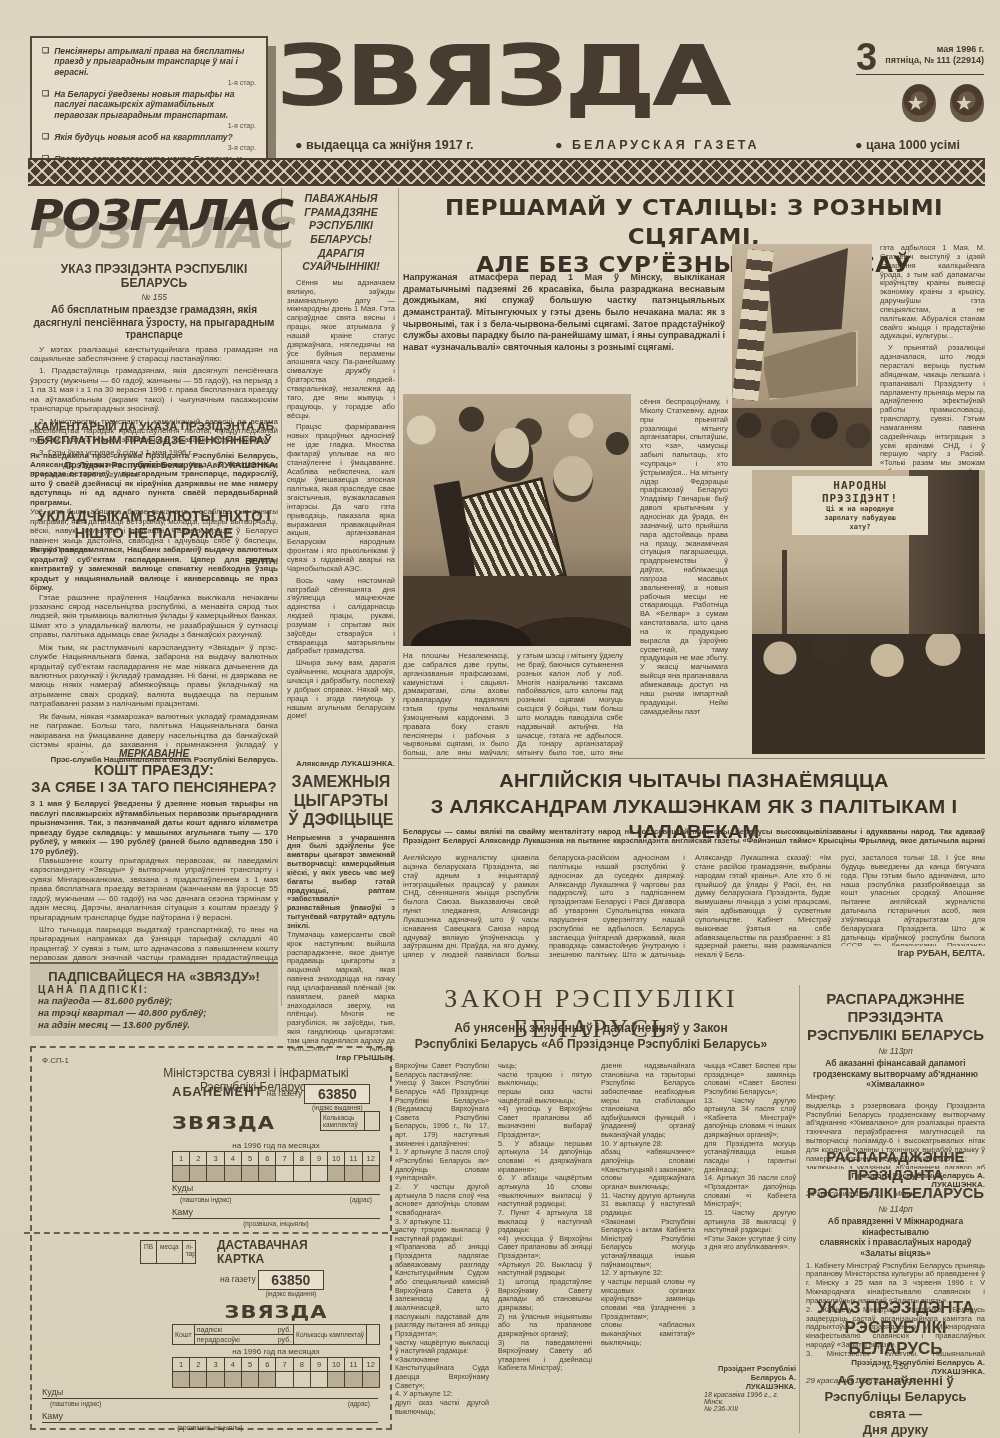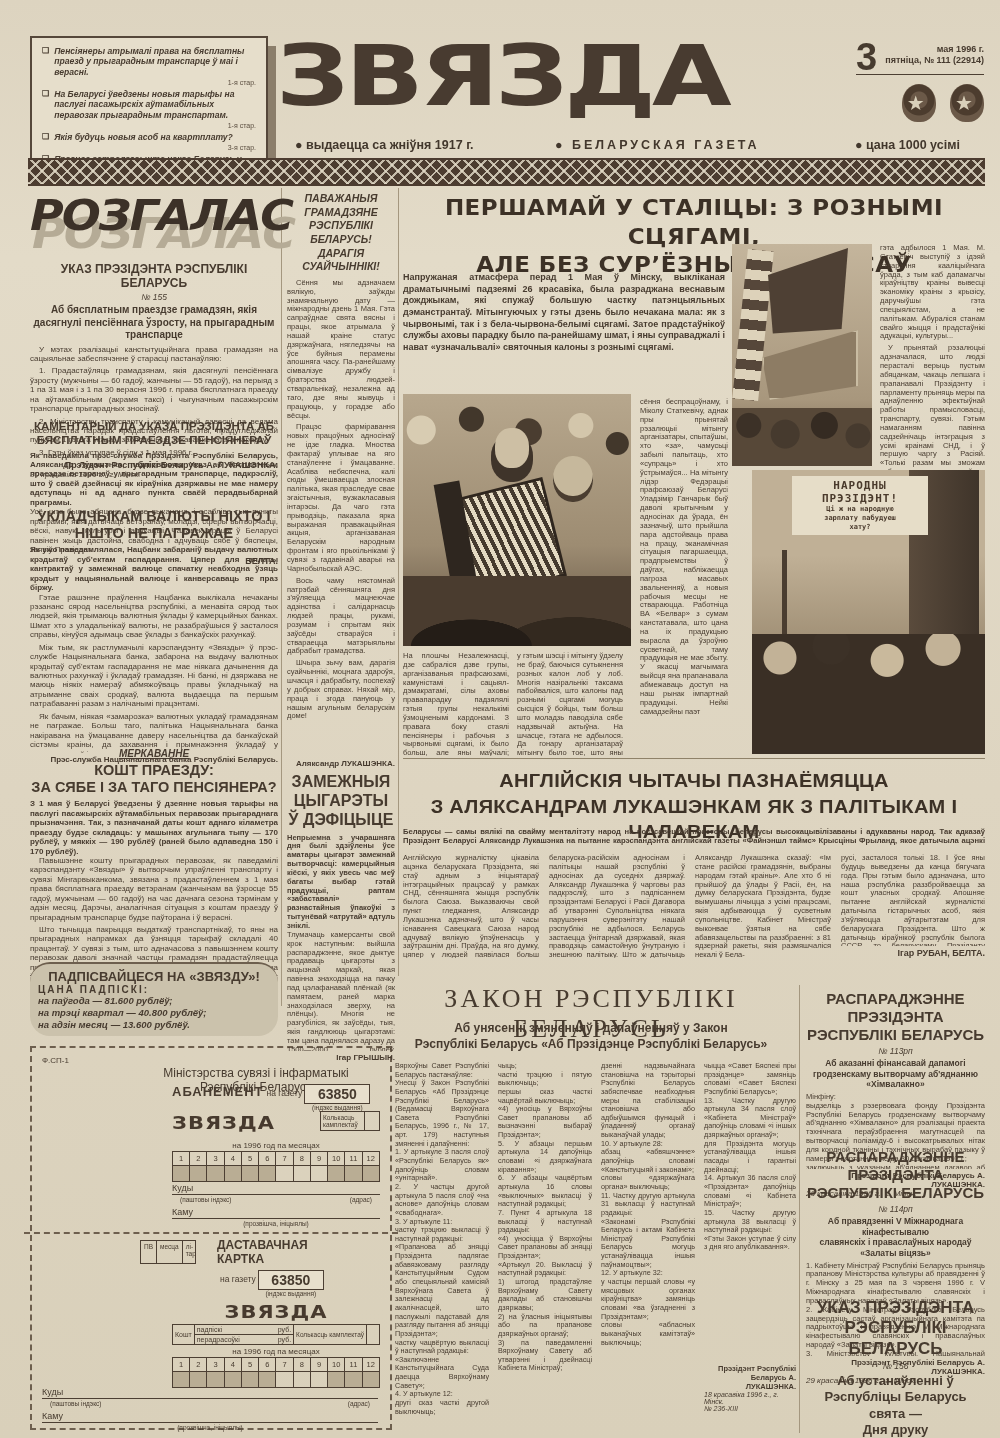--- a/index.html
+++ b/index.html
@@ -42,21 +42,21 @@
   .kicker{font-size:12px;font-weight:bold;}
   .num{font-size:8.5px;font-style:italic;margin:2px 0;}
   .subt{font-size:10px;font-weight:bold;line-height:1.25;}
   .body8{font-size:8px;line-height:1.18;}
   .body75{font-size:7.5px;line-height:1.18;}
   .sig{font-size:9px;font-weight:bold;text-align:right;margin-top:2px;text-indent:0;}
   .dl{font-size:8px;font-style:italic;text-indent:0;}
   .h2line{font-size:11.5px;font-weight:bold;line-height:1.2;}
   .h3big{font-size:14.5px;font-weight:bold;line-height:1.15;}
   .merk{font-size:10px;font-weight:bold;font-style:italic;text-decoration:underline;}
-  .subbox{left:30px;top:962px;width:248px;height:74px;background:#cbc2ac;border-top:2px solid #6d5f4e;padding:5px 8px;box-sizing:border-box;border-radius:20px;}
+  .subbox{left:30px;top:962px;width:248px;height:74px;background:#cbc2ac;border-top:2px solid #6d5f4e;padding:5px 8px;box-sizing:border-box;}
   .subbox .t1{font-size:13px;font-weight:bold;text-align:center;}
   .subbox .t2{font-size:10px;font-weight:bold;letter-spacing:2px;}
   .subbox .ln{font-size:9.5px;font-weight:bold;font-style:italic;line-height:1.25;}
   
   .formbox{left:30px;top:1046px;width:362px;height:384px;border:2px dashed #6d5f4e;background:transparent;
     font-size:8px;box-sizing:border-box;padding:6px 8px;}
   .fmin{white-space:pre-line;text-align:center;font-size:12px;line-height:1.2;margin-top:12px;}
   .fcol{position:absolute;left:140px;width:208px;}
   .abonrow{display:flex;align-items:flex-start;}
   .ablabel{font-size:13px;font-weight:bold;letter-spacing:1px;}
@@ -176,21 +176,21 @@
     <div class="h2line c">КАМЕНТАРЫЙ ДА УКАЗА ПРЭЗІДЭНТА АБ БЯСПЛАТНЫМ ПРАЕЗДЗЕ ПЕНСІЯНЕРАЎ</div>
     <div class="body8 j lead" style="margin-top:3px;">Як паведаміла прэс-служба Прэзідэнта Рэспублікі Беларусь, Аляксандр Лукашэнка, падпісваючы Указ аб бясплатным праездзе ветэранаў у прыгарадным транспарце, падкрэсліў, што ў сваёй дзейнасці як кіраўніка дзяржавы не мае намеру адступаць ні ад аднаго пункта сваёй перадвыбарнай праграмы.</div>
     <div class="body8 j">Усё, што было абяцана, будзе выканана, і асабліва тыя пункты праграмы, якія датычаць ветэранаў, моладзі, сферы вытворчасці, вёскі, навукі, культуры і адукацыі. Чалавек працы ў Беларусі павінен жыць дастойна, свабодна і адчуваць сябе ў бяспецы, заявіў Прэзідэнт.</div>
     <div class="sig">БЕЛТА.</div>
   </div>
 
   <div class="b" style="left:30px;top:508px;width:248px;">
     <div class="h3big c">УКЛАДЧЫКАМ ВАЛЮТЫ НІХТО І НІШТО НЕ ПАГРАЖАЕ</div>
     <div class="body8 j lead" style="margin-top:4px;">Як ужо паведамлялася, Нацбанк забараніў выдачу валютных крэдытаў суб'ектам гаспадарання. Цяпер для аплаты кантрактаў у замежнай валюце спачатку неабходна ўзяць крэдыт у нацыянальнай валюце і канверсаваць яе праз біржу.</div>
     <div class="body8 j" style="height:160px;overflow:hidden;">
-        <p>Гэтае рашэнне праўлення Нацбанка выклікала нечаканы рэзананс сярод насельніцтва рэспублікі, а менавіта сярод тых людзей, якія трымаюць валютныя ўклады ў камерцыйных банках. Шмат хто з уладальнікаў валюты, не разабраўшыся ў засталося справы, кінуўся адымаць свае ўклады з банкаўскіх рахункаў.</p>
+        <p>Гэтае рашэнне праўлення Нацбанка выклікала нечаканы рэзананс сярод насельніцтва рэспублікі, а менавіта сярод тых людзей, якія трымаюць валютныя ўклады ў камерцыйных банках. Шмат хто з уладальнікаў валюты, не разабраўшыся ў сутнасці справы, палітыка адымаць свае ўклады з банкаўскіх рахункаў.</p>
         <p>Між тым, як растлумачылі карэспандэнту «Звязды» ў прэс-службе Нацыянальнага банка, забарона на выдачу валютных крэдытаў суб'ектам гаспадарання не мае ніякага дачынення да валютных рахункаў і ўкладаў грамадзян. Ні банкі, ні дзяржава не маюць ніякіх намераў абмяжоўваць правы ўкладчыкаў на атрыманне сваіх сродкаў, валюта выдаецца па першым патрабаванні разам з налічанымі працэнтамі.</p>
         <p>Як бачым, ніякая «замарозка» валютных укладаў грамадзянам не пагражае. Больш таго, палітыка Нацыянальнага банка накіравана на ўмацаванне даверу насельніцтва да банкаўскай сістэмы краіны, да захавання і прымнажэння ўкладаў у нацыянальнай і замежнай валюце.</p>
       </div>
     <div class="sig" style="font-size:8px;">Прэс-служба Нацыянальнага банка Рэспублікі Беларусь.</div>
   </div>
 
   <div class="b" style="left:30px;top:748px;width:248px;">
     <div class="merk c" style="text-align:center;display:block;">МЕРКАВАННЕ</div>
     <div class="h3big c" style="margin-top:3px;"><span>КОШТ ПРАЕЗДУ:</span><br><span>ЗА СЯБЕ І ЗА ТАГО ПЕНСІЯНЕРА?</span></div>
     <div class="body8 j lead" style="margin-top:4px;">З 1 мая ў Беларусі ўведзены ў дзеянне новыя тарыфы на паслугі пасажырскіх аўтамабільных перавозак прыгараднага прызначэння. Так, з пазначанай даты кошт аднаго кіламетра праезду будзе складаць: у машынах агульнага тыпу — 170 рублёў, у мяккіх — 190 рублёў (раней было адпаведна 150 і 170 рублёў).</div>

